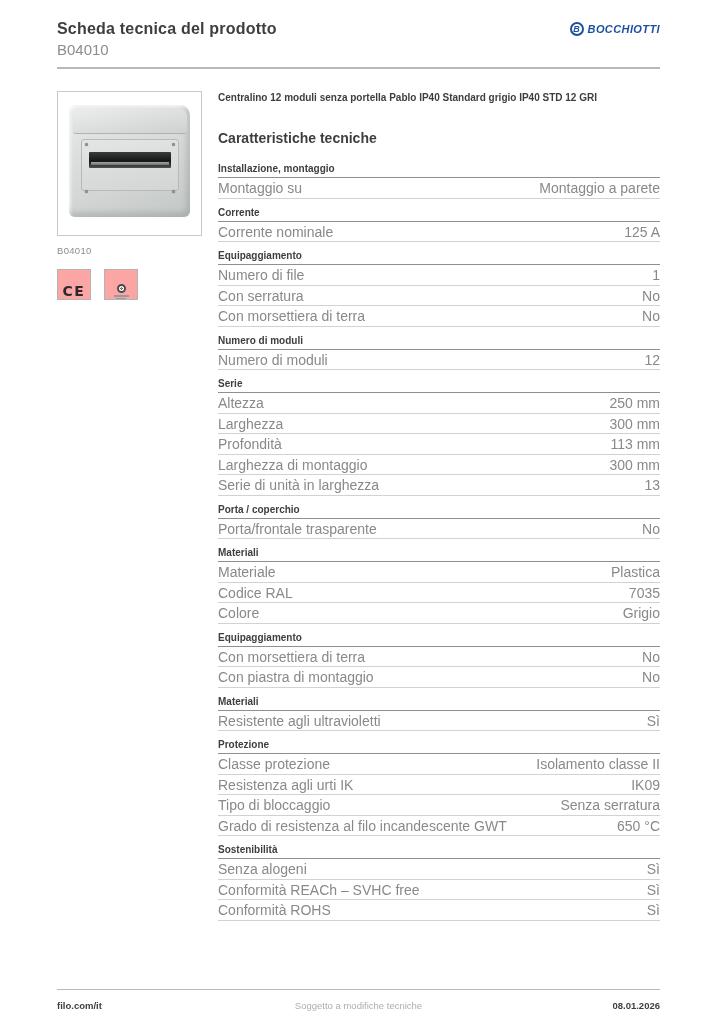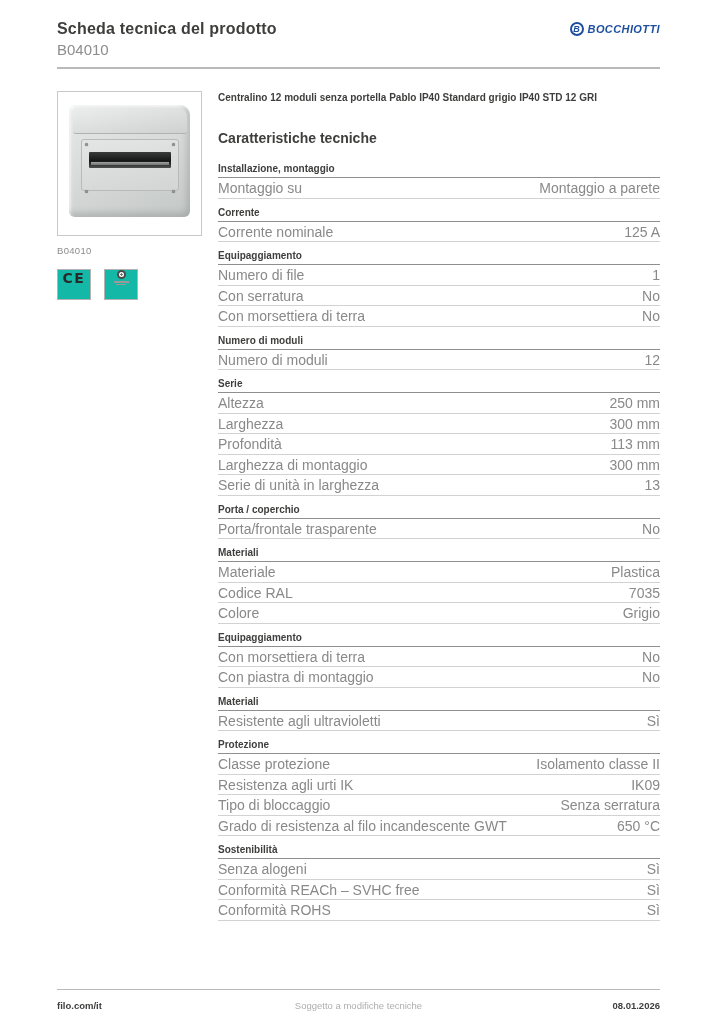--- a/index.html
+++ b/index.html
@@ -54,22 +54,22 @@
   .enc-slot-rail {
     position:absolute; left:2px; right:2px; bottom:3px; height:3px;
     background:linear-gradient(180deg,#9fa3a2,#6e7271);
   }
   .screw { position:absolute; width:3px; height:3px; border-radius:50%; background:#8e9291; box-shadow:0 0 1px #5f6362; }
 
   .image-caption { margin-top:9px; font-size:9.5px; color:#8d8d8d; letter-spacing:.3px; }
 
   .cert-row { margin-top:13px; display:flex; gap:13px; }
   .cert-box {
-    width:34px; height:31px; border:1px solid #b3b3b3; background:#14b8a6;
-    display:flex; flex-direction:column; align-items:center; justify-content:flex-start;
+    width:34px; height:31px; border:1px solid #b3b3b3; background:#fca5a5;
+    display:flex; flex-direction:column; align-items:center; justify-content:flex-end;
   }
   .ce-glyph { font-size:14px; font-weight:600; color:#2a2a2a; letter-spacing:1.5px; font-family:"DejaVu Sans", sans-serif; }
   .q-circle {
     width:9px; height:9px; border-radius:50%; border:2px solid #4a4a4a;
     background:radial-gradient(circle at 50% 50%, #777 0 30%, #fff 31% 100%);
   }
   .q-lines { margin-top:2px; display:flex; flex-direction:column; gap:1px; align-items:center; }
   .q-line { width:15px; height:1.5px; background:#9a9a9a; }
   .q-line.short { width:10px; }
 

